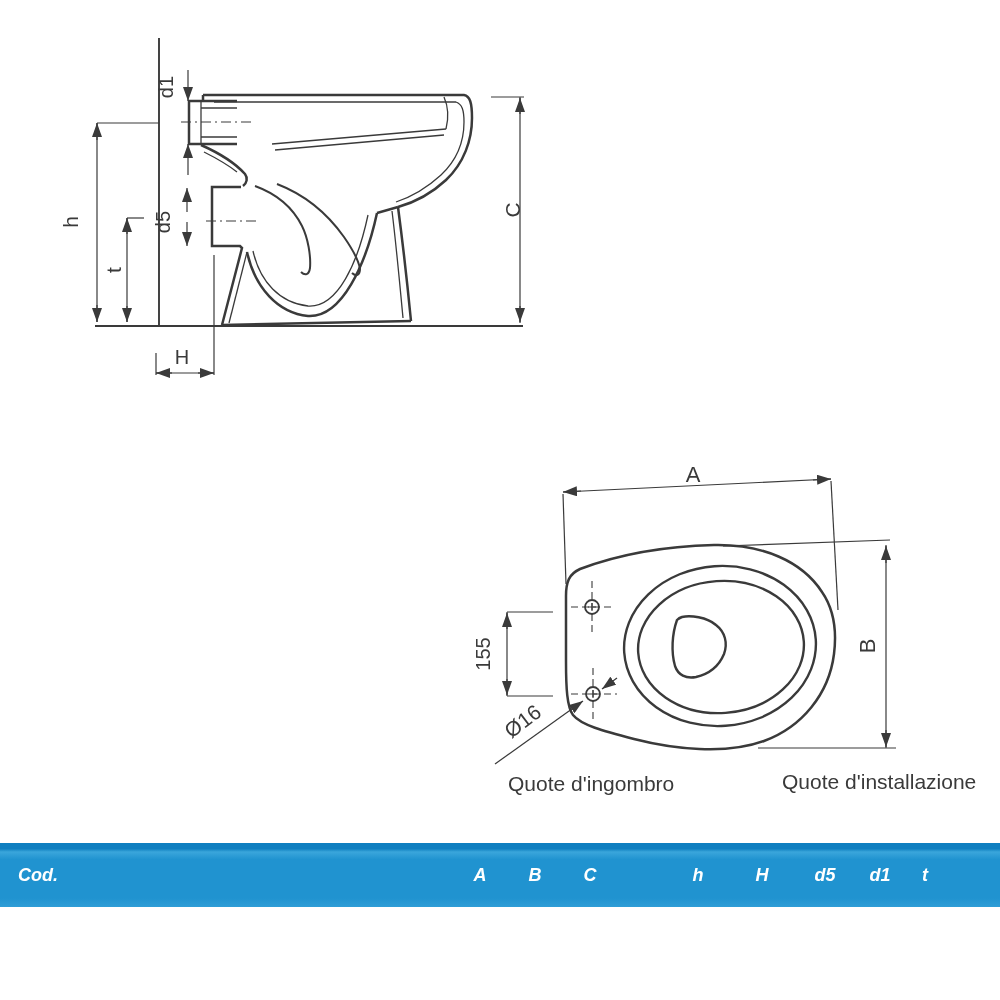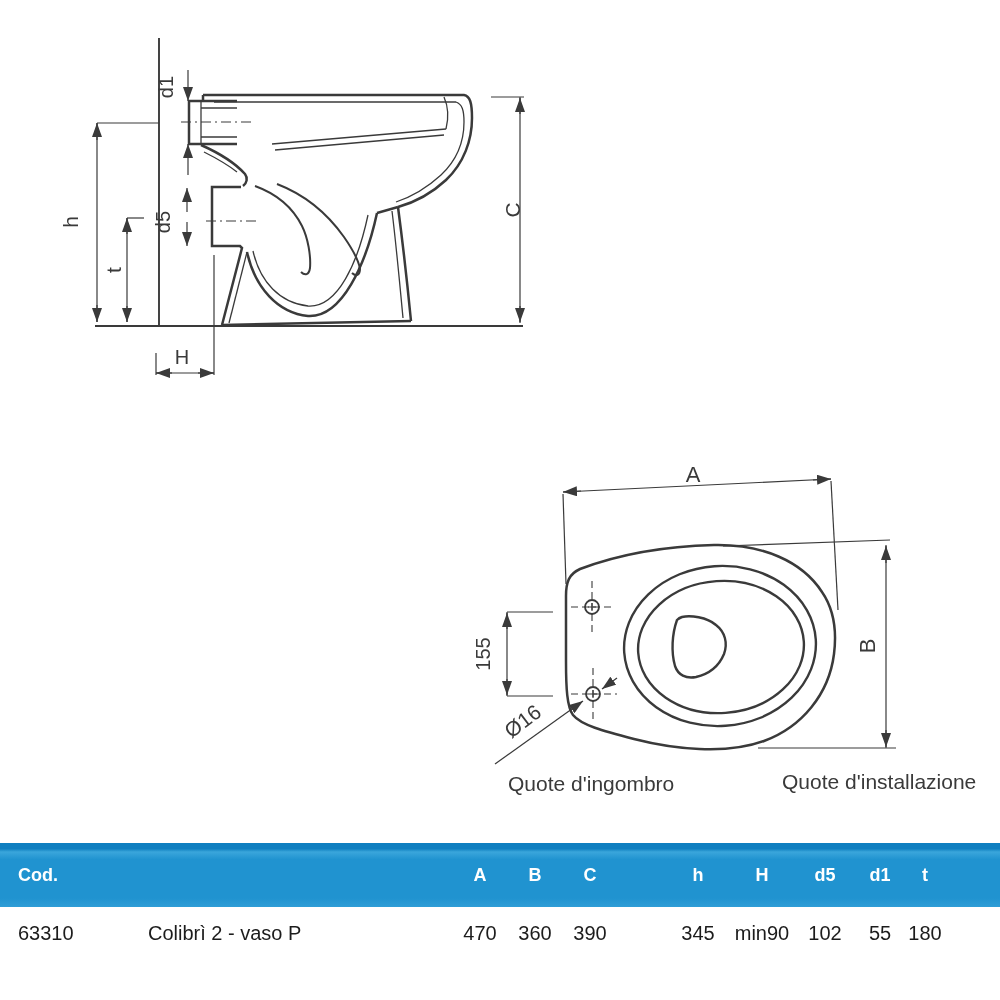--- a/index.html
+++ b/index.html
@@ -5,21 +5,21 @@
   html,body{margin:0;padding:0;background:#fff;}
   .page{position:relative;width:1000px;height:1000px;background:#ffffff;overflow:hidden;
         font-family:"Liberation Sans",sans-serif;}
   svg text{font-family:"Liberation Sans",sans-serif;fill:#3a3a3a;}
   .dwg{position:absolute;left:0;top:0;}
 
   
   .spec-head{position:absolute;left:0;top:843px;width:1000px;height:64px;
      background:linear-gradient(180deg,#0f7fc0 0%,#0f7fc0 9%,#3aa6db 14%,#2093d0 26%,#2093d0 86%,#2f9dd6 100%);}
   .spec-head .cell{position:absolute;top:0;height:64px;line-height:64px;
-     color:#ffffff;font-weight:bold;font-size:18px;white-space:nowrap;}
+     color:#ffffff;font-weight:bold;font-size:18px;white-space:nowrap;font-style:italic;}
   .spec-row{position:absolute;left:0;top:920px;width:1000px;height:26px;}
   .spec-row .cell{position:absolute;top:0;height:26px;line-height:26px;
      color:#1c1c1c;font-size:20px;white-space:nowrap;}
   .c-cod{left:18px;}
   .c-desc{left:148px;}
   .c-A{left:480px;transform:translateX(-50%);}
   .c-B{left:535px;transform:translateX(-50%);}
   .c-C{left:590px;transform:translateX(-50%);}
   .c-h{left:698px;transform:translateX(-50%);}
   .c-H{left:762px;transform:translateX(-50%);}
@@ -207,26 +207,14 @@
     <span class="cell c-A">A</span>
     <span class="cell c-B">B</span>
     <span class="cell c-C">C</span>
     <span class="cell c-h">h</span>
     <span class="cell c-H">H</span>
     <span class="cell c-d5">d5</span>
     <span class="cell c-d1">d1</span>
     <span class="cell c-t">t</span>
   </div>
 
-  <div class="spec-row">
-    <span class="cell c-cod">63310</span>
-    <span class="cell c-desc">Colibrì 2 - vaso P</span>
-    <span class="cell c-A">470</span>
-    <span class="cell c-B">360</span>
-    <span class="cell c-C">390</span>
-    <span class="cell c-h">345</span>
-    <span class="cell c-H">min90</span>
-    <span class="cell c-d5">102</span>
-    <span class="cell c-d1">55</span>
-    <span class="cell c-t">180</span>
-  </div>
 
 </div>
 
 </body></html>

